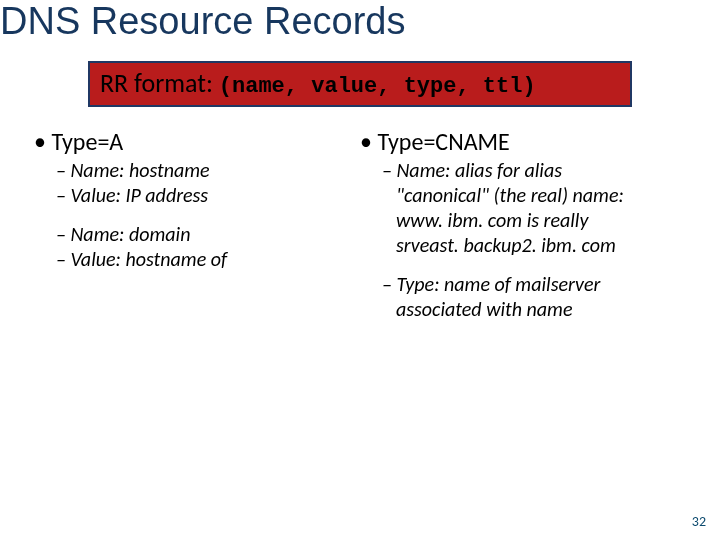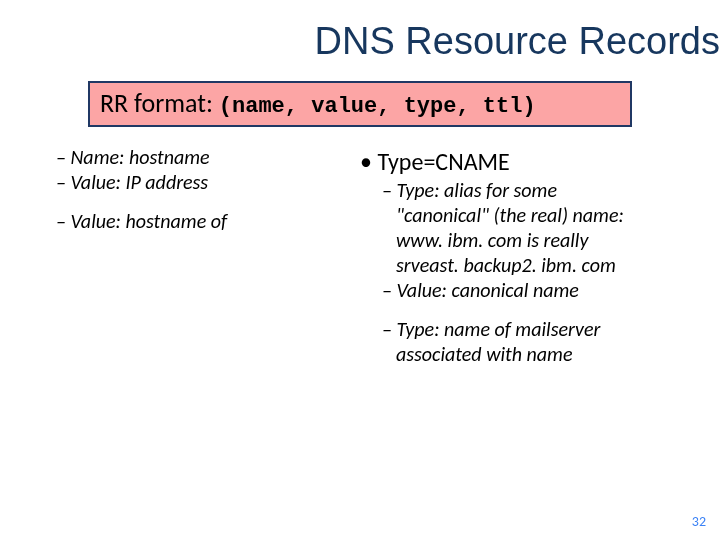--- a/index.html
+++ b/index.html
@@ -5,33 +5,32 @@
   html,body{margin:0;padding:0}
   body{
     width:720px;height:540px;
     background:#fff;
     font-family:Calibri,Arial,sans-serif;
     color:#000;
     position:relative;
     box-sizing:border-box;
   }
   .title{
-    text-align:right;
+    text-align:left;
     font-size:38px;
     color:#17375e;
     font-family:Arial,sans-serif;
-    margin-top:20px;
     margin-bottom:18px;
   }
   .rr-box{
     border:2px solid #203864;
     margin:0 auto 18px auto;
     width:520px;
     padding:4px 10px 6px 10px;
-    background:#fca5a5;
+    background:#b91c1c;
   }
   .rr-label{
     font-size:26px;
     display:inline;
   }
   .rr-tuple{
     font-family:"Courier New",monospace;
     font-size:22px;
   }
   .cols{
@@ -51,51 +50,52 @@
   }
   .dash-indent{
     padding-left:14px;
   }
   .block{margin-bottom:14px}
   .pagenum{
     position:absolute;
     right:14px;
     bottom:10px;
     font-size:14px;
-    color:#3b82f6;
+    color:#0c4a6e;
   }
   .bold{font-weight:700}
 </style>
 </head>
 <body>
 
 <div class="title">DNS Resource Records</div>
 
 <div class="rr-box">
   <span class="rr-label">RR format: </span><span class="rr-tuple bold">(name, value, type, ttl)</span>
 </div>
 
 <div class="cols">
   <div class="col">
     <div class="block">
+      <div class="type-line">• Type=A</div>
       <div class="dash-line">– Name: hostname</div>
       <div class="dash-line">– Value: IP address</div>
     </div>
     <div class="block">
+      <div class="dash-line">– Name: domain</div>
       <div class="dash-line">– Value: hostname of</div>
     </div>
   </div>
   <div class="col">
     <div class="block">
       <div class="type-line">• Type=CNAME</div>
-      <div class="dash-line">– Type: alias for some</div>
+      <div class="dash-line">– Name: alias for alias</div>
       <div class="dash-line dash-indent">"canonical" (the real) name:</div>
       <div class="dash-line dash-indent">www. ibm. com is really</div>
       <div class="dash-line dash-indent">srveast. backup2. ibm. com</div>
-      <div class="dash-line">– Value: canonical name</div>
     </div>
     <div class="block">
       <div class="dash-line">– Type: name of mailserver</div>
       <div class="dash-line dash-indent">associated with name</div>
     </div>
   </div>
 </div>
 
 <div class="pagenum">32</div>
 

